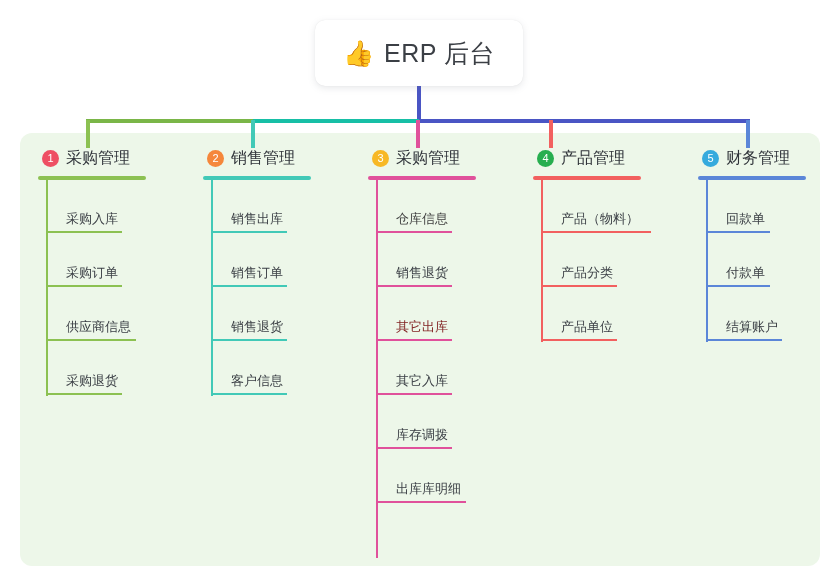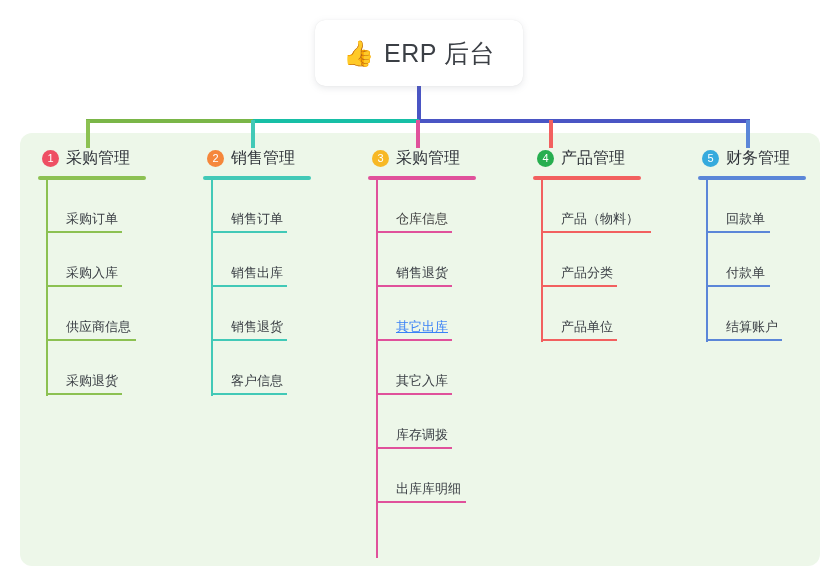--- a/index.html
+++ b/index.html
@@ -173,55 +173,55 @@
 
   <div class="column" id="col-0" style="left:38px; width:150px;">
     <div class="col-header">
       <span class="badge" style="background: rgb(238, 79, 99);">1</span>
       <span class="col-title">采购管理</span>
     </div>
     <div class="col-underline" style="width: 108px; background: rgb(140, 193, 82);"></div>
     <div class="leaves">
       <div class="spine" style="height: 216px; background: rgb(140, 193, 82);"></div>
       <div class="leaf">
+        <span class="leaf-text" style="color: rgb(60, 64, 70);">采购入库</span>
+        <span class="leaf-underline" style="width: 76px; background: rgb(140, 193, 82);"></span>
+      </div>
+      <div class="leaf">
         <span class="leaf-text" style="color: rgb(60, 64, 70);">采购订单</span>
         <span class="leaf-underline" style="width: 76px; background: rgb(140, 193, 82);"></span>
       </div>
       <div class="leaf">
-        <span class="leaf-text" style="color: rgb(60, 64, 70);">采购入库</span>
-        <span class="leaf-underline" style="width: 76px; background: rgb(140, 193, 82);"></span>
-      </div>
-      <div class="leaf">
         <span class="leaf-text" style="color: rgb(60, 64, 70);">供应商信息</span>
         <span class="leaf-underline" style="width: 90px; background: rgb(140, 193, 82);"></span>
       </div>
       <div class="leaf">
         <span class="leaf-text" style="color: rgb(60, 64, 70);">采购退货</span>
         <span class="leaf-underline" style="width: 76px; background: rgb(140, 193, 82);"></span>
       </div>
     </div>
   </div>
 
   <div class="column" id="col-1" style="left:203px; width:150px;">
     <div class="col-header">
       <span class="badge" style="background: rgb(245, 135, 59);">2</span>
       <span class="col-title">销售管理</span>
     </div>
     <div class="col-underline" style="width: 108px; background: rgb(66, 201, 183);"></div>
     <div class="leaves">
       <div class="spine" style="height: 216px; background: rgb(66, 201, 183);"></div>
       <div class="leaf">
+        <span class="leaf-text" style="color: rgb(60, 64, 70);">销售出库</span>
+        <span class="leaf-underline" style="width: 76px; background: rgb(66, 201, 183);"></span>
+      </div>
+      <div class="leaf">
         <span class="leaf-text" style="color: rgb(60, 64, 70);">销售订单</span>
         <span class="leaf-underline" style="width: 76px; background: rgb(66, 201, 183);"></span>
       </div>
       <div class="leaf">
-        <span class="leaf-text" style="color: rgb(60, 64, 70);">销售出库</span>
-        <span class="leaf-underline" style="width: 76px; background: rgb(66, 201, 183);"></span>
-      </div>
-      <div class="leaf">
         <span class="leaf-text" style="color: rgb(60, 64, 70);">销售退货</span>
         <span class="leaf-underline" style="width: 76px; background: rgb(66, 201, 183);"></span>
       </div>
       <div class="leaf">
         <span class="leaf-text" style="color: rgb(60, 64, 70); text-align: center;">客户信息</span>
         <span class="leaf-underline" style="width: 76px; background: rgb(66, 201, 183);"></span>
       </div>
     </div>
   </div>
 
@@ -235,21 +235,21 @@
       <div class="spine" style="height: 378px; background: rgb(224, 81, 155);"></div>
       <div class="leaf">
         <span class="leaf-text" style="color: #404040;">仓库信息</span>
         <span class="leaf-underline" style="width: 76px; background: rgb(224, 81, 155);"></span>
       </div>
       <div class="leaf">
         <span class="leaf-text" style="color: rgb(60, 64, 70);">销售退货</span>
         <span class="leaf-underline" style="width: 76px; background: rgb(224, 81, 155);"></span>
       </div>
       <div class="leaf">
-        <span class="leaf-text" style="color: #3b82f6; text-decoration: underline;">其它出库</span>
+        <span class="leaf-text" style="color: #7f1d1d;">其它出库</span>
         <span class="leaf-underline" style="width: 76px; background: rgb(224, 81, 155);"></span>
       </div>
       <div class="leaf">
         <span class="leaf-text" style="color: rgb(60, 64, 70);">其它入库</span>
         <span class="leaf-underline" style="width: 76px; background: rgb(224, 81, 155);"></span>
       </div>
       <div class="leaf">
         <span class="leaf-text" style="color: rgb(60, 64, 70);">库存调拨</span>
         <span class="leaf-underline" style="width: 76px; background: rgb(224, 81, 155);"></span>
       </div>

